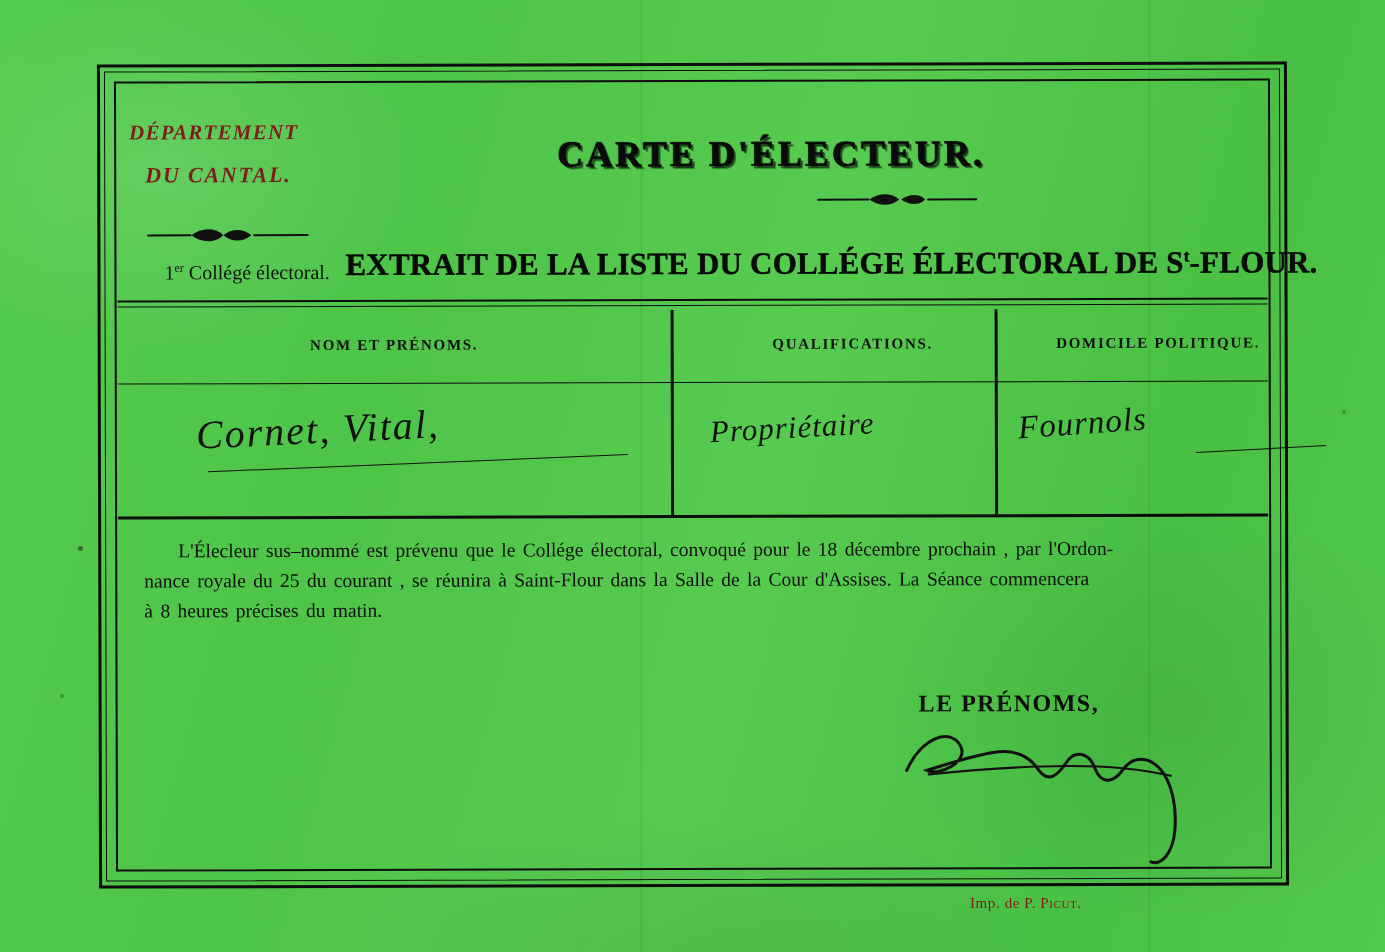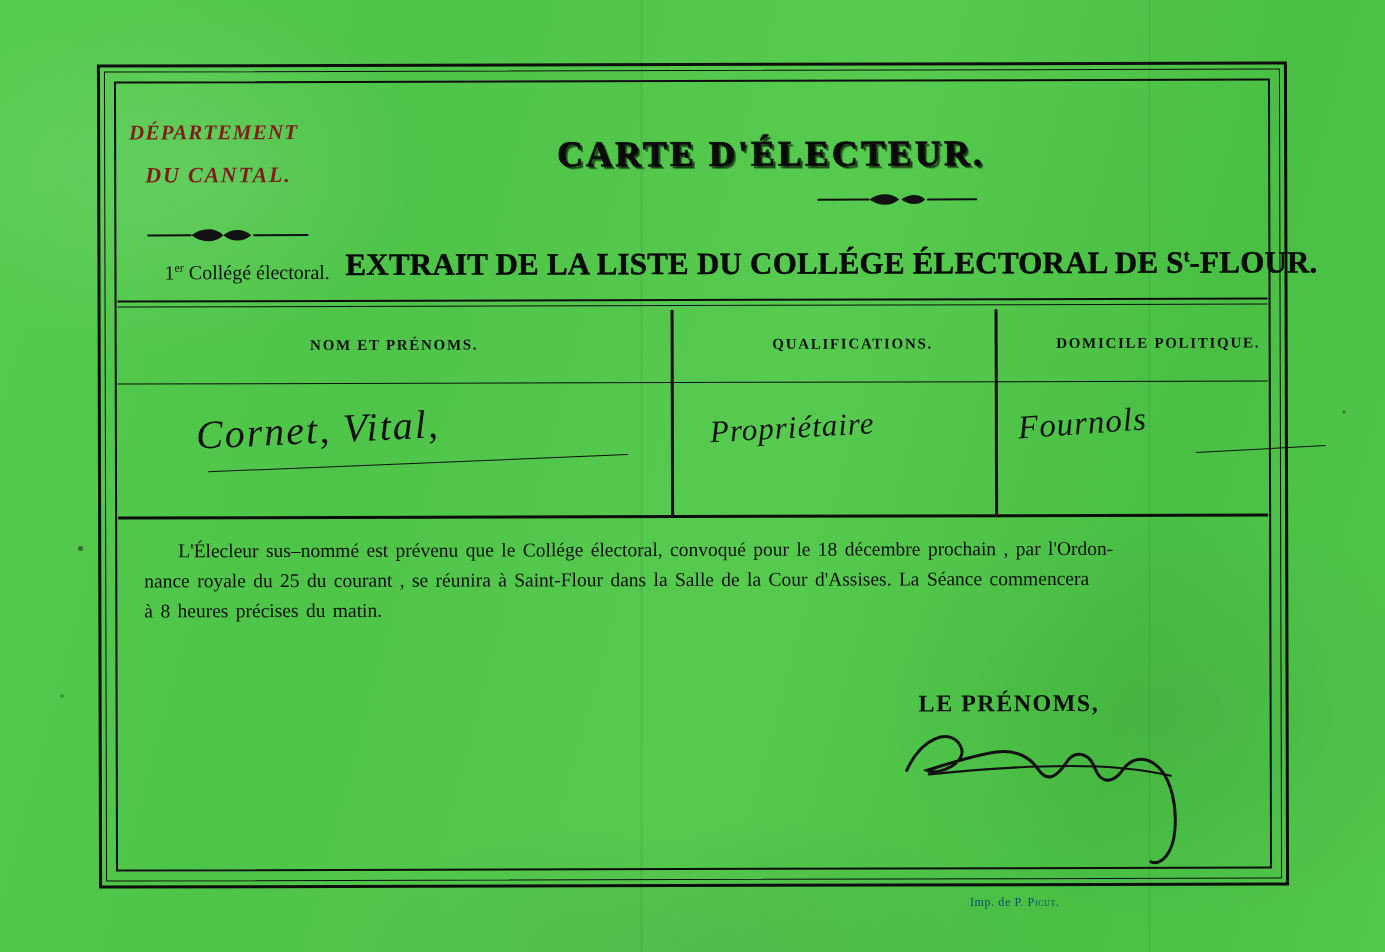--- a/index.html
+++ b/index.html
@@ -267,23 +267,23 @@
     left: 780px;
     top: 630px;
     width: 300px;
     height: 160px;
   }
   .imprint {
     position: absolute;
     left: 970px;
     top: 895px;
     font-family: "Liberation Serif", serif;
-    font-size: 12px;
+    font-size: 15px;
     letter-spacing: 0.6px;
-    color: #0c4a6e;
+    color: #7f1d1d;
   }
   .imprint .sc { font-variant: small-caps; }
 
   .speck {
     position: absolute;
     background: #1d1d1d;
     border-radius: 50%;
     opacity: .55;
   }
 </style>

